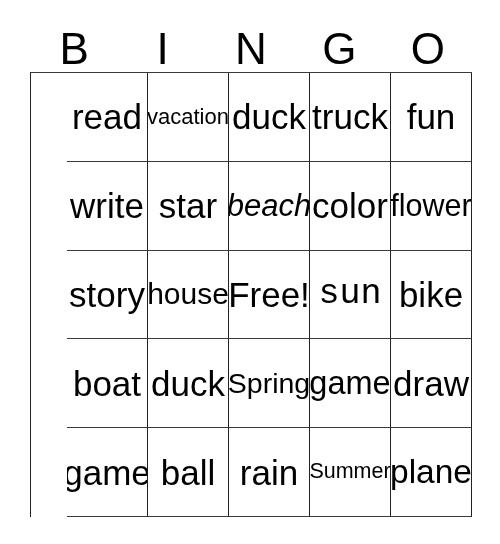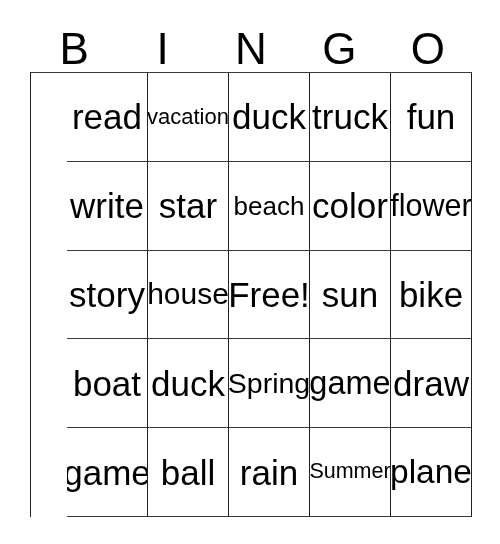--- a/index.html
+++ b/index.html
@@ -108,42 +108,42 @@
     </div>
 
     <div class="grid-row">
       <div class="cell">
           <span class="cell-text" style="font-size: 35px;">write</span>
         </div>
       <div class="cell">
           <span class="cell-text" style="font-size: 35px;">star</span>
         </div>
       <div class="cell">
-          <span class="cell-text" style="font-size: 26px;">beach</span>
+          <span class="cell-text" style="font-size: 31px; font-style: italic;">beach</span>
         </div>
       <div class="cell">
           <span class="cell-text" style="font-size: 35px;">color</span>
         </div>
       <div class="cell">
           <span class="cell-text" style="font-size: 30.5px;">flower</span>
         </div>
     </div>
 
     <div class="grid-row">
       <div class="cell">
           <span class="cell-text" style="font-size: 35px;">story</span>
         </div>
       <div class="cell">
           <span class="cell-text" style="font-size: 30px;">house</span>
         </div>
       <div class="cell">
           <span class="cell-text" style="font-size: 35px;">Free!</span>
         </div>
       <div class="cell">
-          <span class="cell-text" style="font-size: 35px;">sun</span>
+          <span class="cell-text" style="font-size: 35px; font-family: Liberation Mono, monospace;">sun</span>
         </div>
       <div class="cell">
           <span class="cell-text" style="font-size: 35px;">bike</span>
         </div>
     </div>
 
     <div class="grid-row">
       <div class="cell">
           <span class="cell-text" style="font-size: 35px;">boat</span>
         </div>

